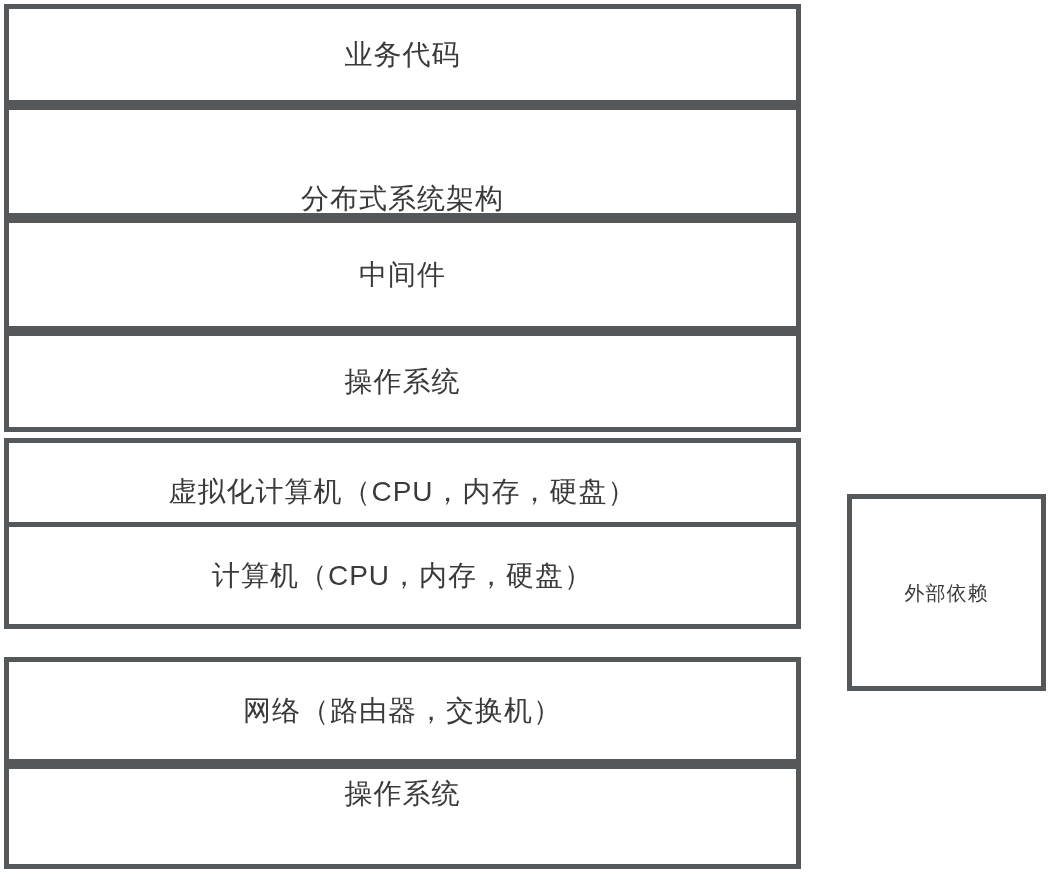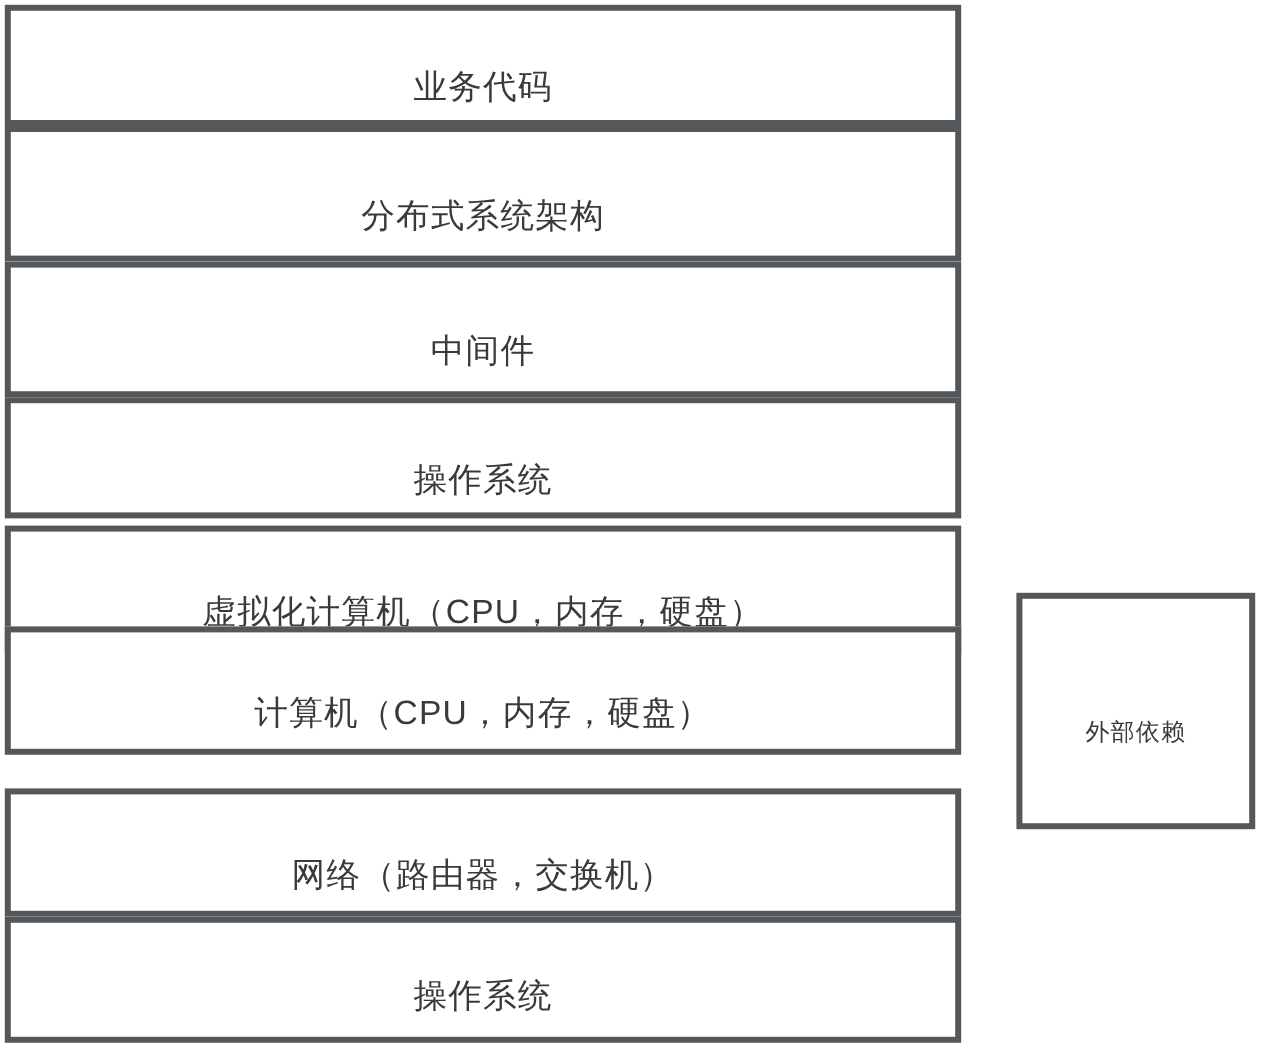--- a/index.html
+++ b/index.html
@@ -26,21 +26,21 @@
     background: #ffffff;
     display: flex;
     align-items: center;
     justify-content: center;
     font-size: 28px;
     letter-spacing: 1px;
     color: #3a3a3a;
     line-height: 1;
   }
   #layer-1 { top: 4px;   height: 101px; }
-  #layer-2 { top: 105px; height: 113px; }
+  #layer-2 { top: 105px; height: 113px; align-items: flex-end; }
   #layer-3 { top: 218px; height: 113px; }
   #layer-4 { top: 331px; height: 101px; }
   #layer-5 { top: 438px; height: 107px; }
   #layer-6 { top: 522px; height: 107px; }
   #layer-7 { top: 657px; height: 107px; }
   #layer-8 {
     top: 764px;
     height: 105px;
     align-items: flex-start;
     padding-top: 11px;
@@ -57,21 +57,20 @@
     display: flex;
     align-items: center;
     justify-content: center;
     font-size: 20px;
     letter-spacing: 1px;
     color: #3a3a3a;
     line-height: 1;
   }
   .layer-label, .external-label {
     white-space: nowrap;
-    margin-top: 36px;
   }
 </style>
 </head>
 <body>
 
 <div class="canvas">
 
   <div class="layer" id="layer-1">
     <span class="layer-label">业务代码</span>
   </div>

